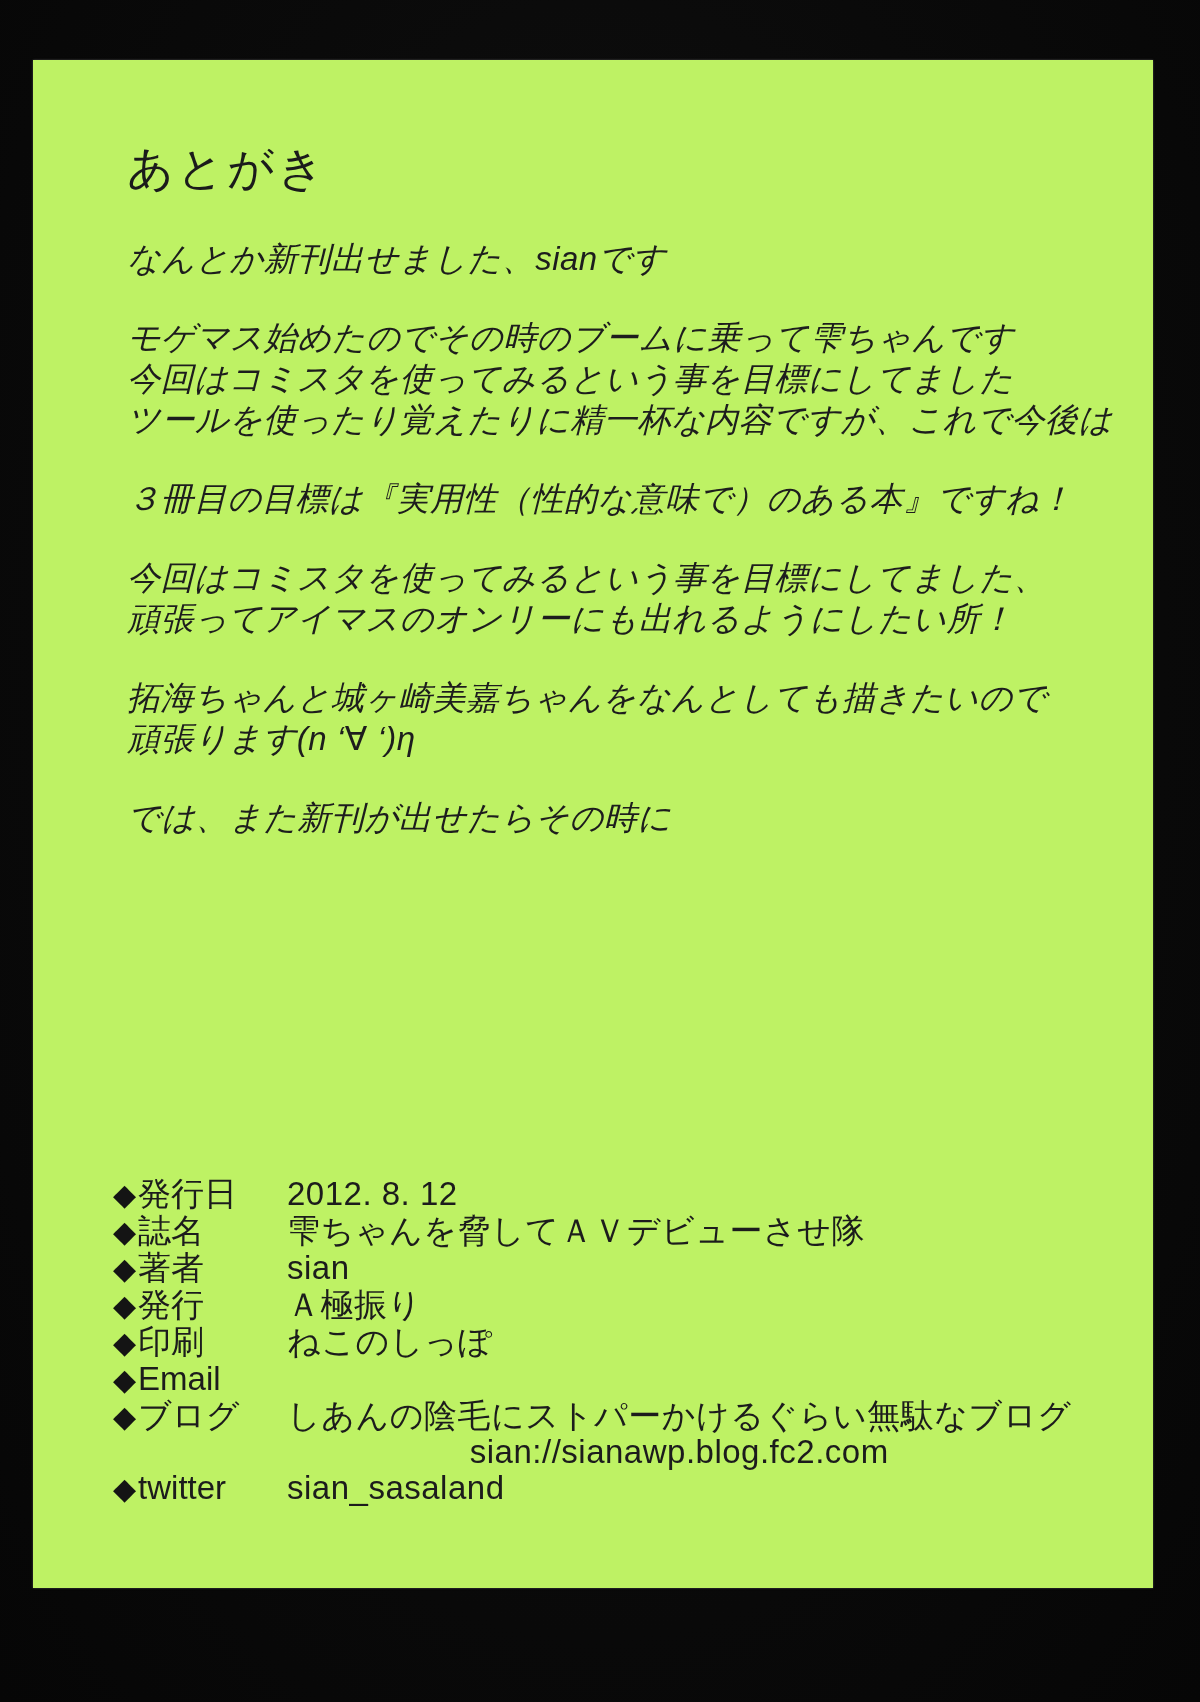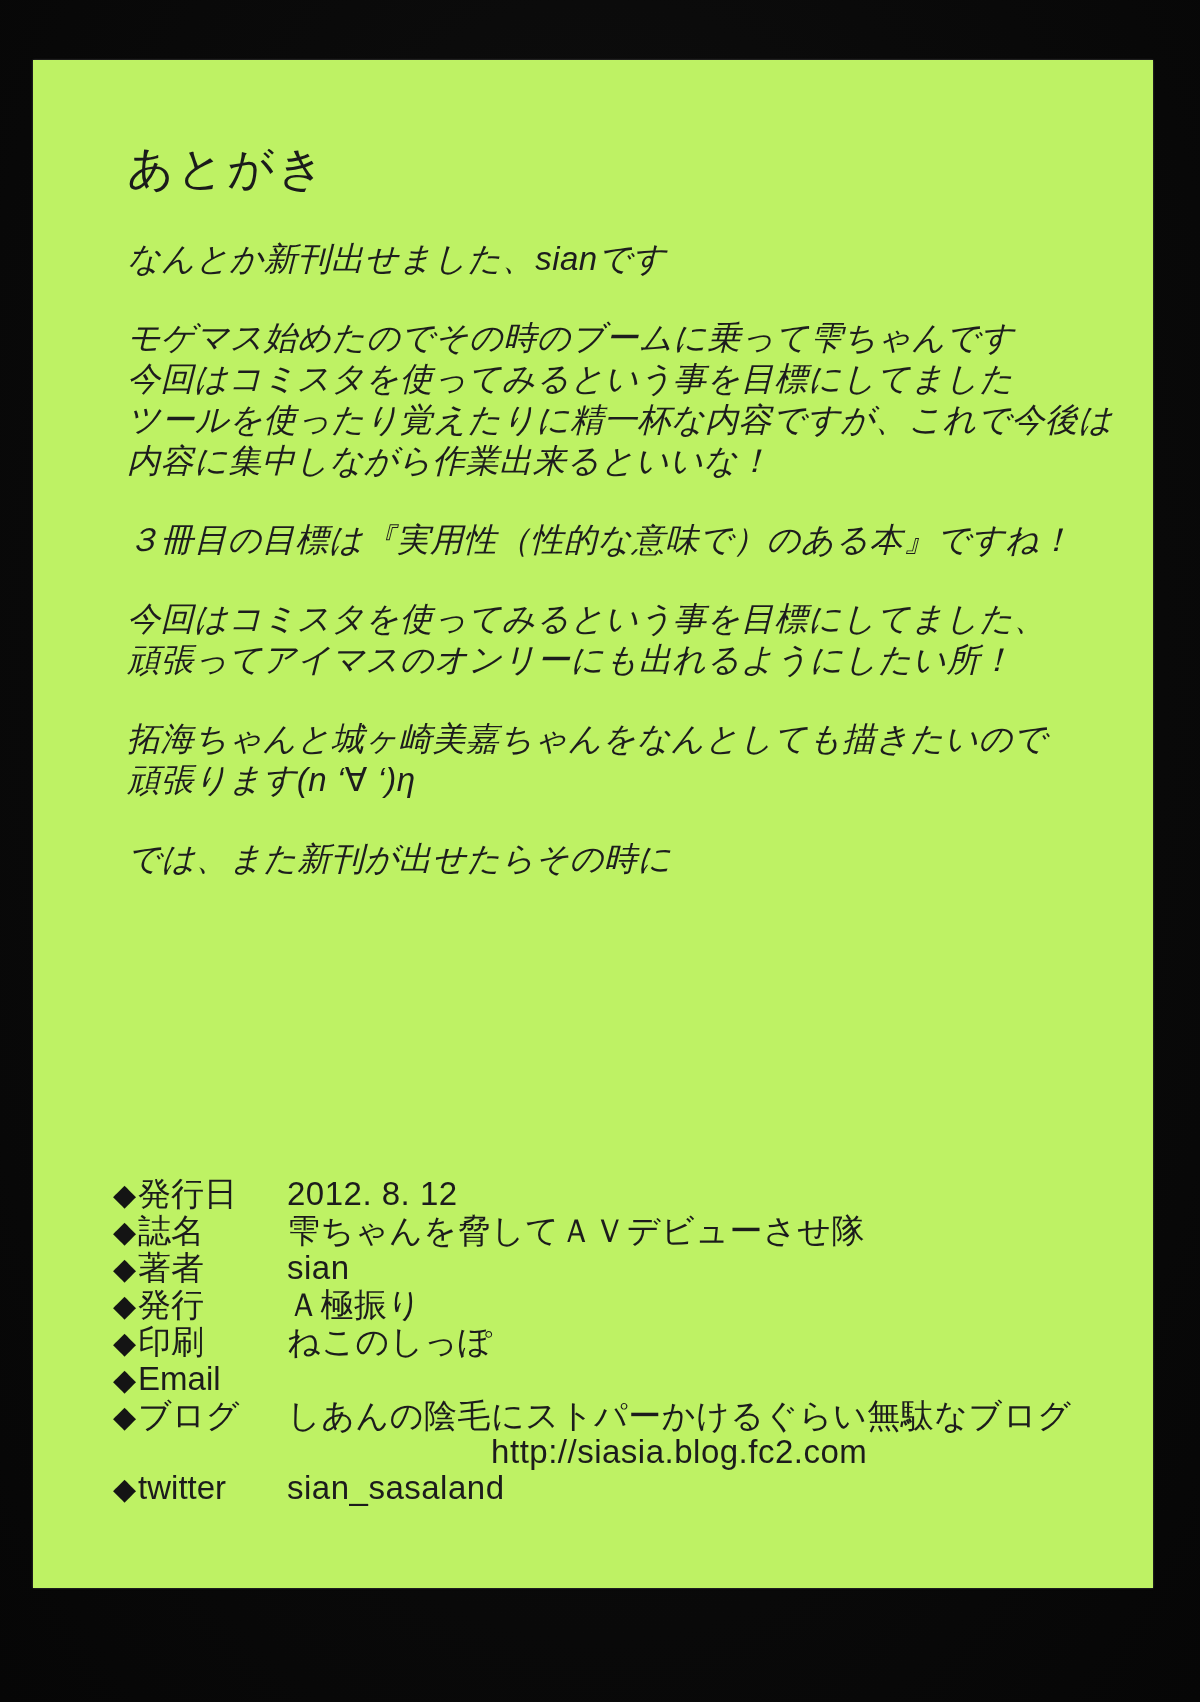--- a/index.html
+++ b/index.html
@@ -102,21 +102,20 @@
   <h1 class="page-title">あとがき</h1>
 
   <div class="body-text">
     <p class="para">
       <span class="tline">なんとか新刊出せました、sianです</span>
     </p>
     <p class="para">
       <span class="tline">モゲマス始めたのでその時のブームに乗って雫ちゃんです</span>
       <span class="tline">今回はコミスタを使ってみるという事を目標にしてました</span>
       <span class="tline">ツールを使ったり覚えたりに精一杯な内容ですが、これで今後は</span>
-      <span class="tline">内容に集中しながら作業出来るといいな！</span>
     </p>
     <p class="para">
       <span class="tline">３冊目の目標は『実用性（性的な意味で）のある本』ですね！</span>
     </p>
     <p class="para">
       <span class="tline">今回はコミスタを使ってみるという事を目標にしてました、</span>
       <span class="tline">頑張ってアイマスのオンリーにも出れるようにしたい所！</span>
     </p>
     <p class="para">
       <span class="tline">拓海ちゃんと城ヶ崎美嘉ちゃんをなんとしても描きたいので</span>
@@ -176,21 +175,21 @@
       </span>
     </div>
 
     <div class="crow">
       <span class="clabel-cell">
         <span class="cbullet">◆</span>
         <span>ブログ</span>
       </span>
       <span class="cvalue">
         <span class="vline">しあんの陰毛にストパーかけるぐらい無駄なブログ</span>
-        <span class="vline">http://siasia.blog.fc2.com</span>
+        <span class="vline">sian://sianawp.blog.fc2.com</span>
       </span>
     </div>
 
     <div class="crow">
       <span class="clabel-cell">
         <span class="cbullet">◆</span>
         <span>twitter</span>
       </span>
       <span class="cvalue">sian_sasaland</span>
     </div>

